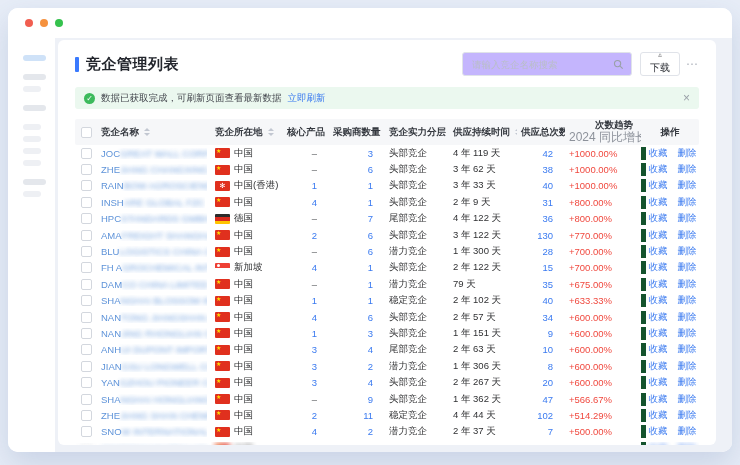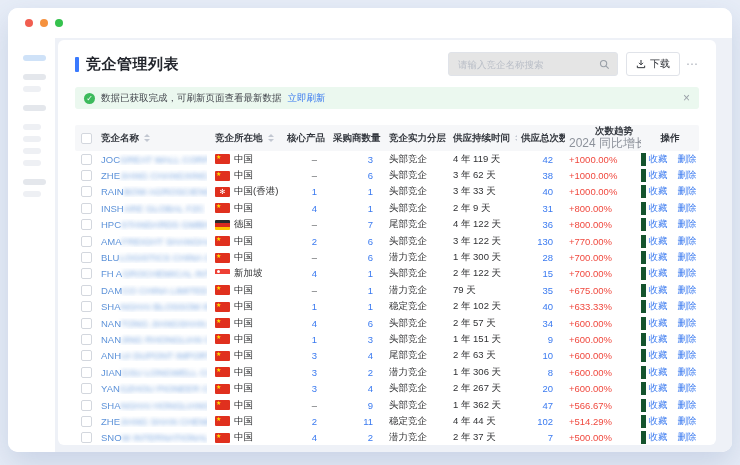--- a/index.html
+++ b/index.html
@@ -24,39 +24,39 @@
 
   .main{flex:1;background:#eef1f7;padding:2px 16px 7px 3px;min-width:0;}
   .card{background:#fff;border-radius:6px;height:100%;padding:12px 17px 0 17px;overflow:hidden;
     display:flex;flex-direction:column;}
 
   
   .card-head{display:flex;align-items:center;height:24px;flex:0 0 24px;}
   .tmark{width:4px;height:15px;border-radius:1px;background:#3a7afe;margin-right:7px;}
   .page-title{font-size:15px;font-weight:bold;color:#23262d;letter-spacing:.5px;}
   .spacer{flex:1;}
-  .searchbox{width:170px;height:24px;border:1px solid #e0e3e9;border-radius:3px;background:#e5e5e5;
+  .searchbox{width:170px;height:24px;border:1px solid #e0e3e9;border-radius:3px;background:#c4b5fd;
     display:flex;align-items:center;padding:0 7px;margin-right:8px;}
   .searchbox input{border:0;outline:0;flex:1;font-size:9.5px;color:#303133;min-width:0;
     font-family:"Liberation Sans",sans-serif;background:transparent;}
   .searchbox input::placeholder{color:#b9bec7;}
   .dl-btn{height:24px;border:1px solid #e0e3e9;border-radius:3px;background:#fff;display:flex;
-    align-items:center;gap:4px;padding:0 9px;font-size:10px;color:#2f3238;cursor:pointer;}
+    align-items:center;gap:4px;padding:0 9px;font-size:10px;color:#2f3238;cursor:pointer;flex-direction:column;}
   .more-btn{margin-left:6px;color:#aeb3bc;font-size:12px;letter-spacing:1px;cursor:pointer;line-height:1;}
 
   
   .alert{margin-top:11px;height:22px;flex:0 0 22px;background:#ebf8ef;border-radius:3px;
     display:flex;align-items:center;padding:0 9px;font-size:9.5px;color:#44474e;}
   .alert .chk{width:11px;height:11px;border-radius:50%;background:#3cba5c;color:#fff;font-size:8px;
     line-height:11px;text-align:center;margin-right:6px;flex:0 0 11px;}
   .alert .link{color:#3a7af0;margin-left:6px;cursor:pointer;}
   .alert .x{margin-left:auto;color:#9aa0a8;font-size:12px;cursor:pointer;line-height:1;}
 
   
-  .table{margin-top:16px;flex:1;min-height:0;overflow:hidden;}
+  .table{margin-top:10px;flex:1;min-height:0;overflow:hidden;}
   .tr{display:flex;align-items:center;height:16.4px;font-size:9.5px;color:#303133;white-space:nowrap;}
   .thead{height:26px;background:#f6f7f9;border-radius:2px;font-weight:bold;color:#34383f;}
   .th,.td{padding:0 4px;overflow:hidden;display:flex;align-items:center;min-width:0;}
   .c-cb{width:22px;flex:0 0 22px;justify-content:center;}
   .c-name{flex:1;min-width:0;}
   .c-loc{width:72px;flex:0 0 72px;}
   .c-core{width:46px;flex:0 0 46px;}
   .c-buy{width:56px;flex:0 0 56px;}
   .c-tier{width:64px;flex:0 0 64px;}
   .c-dur{width:68px;flex:0 0 68px;}

